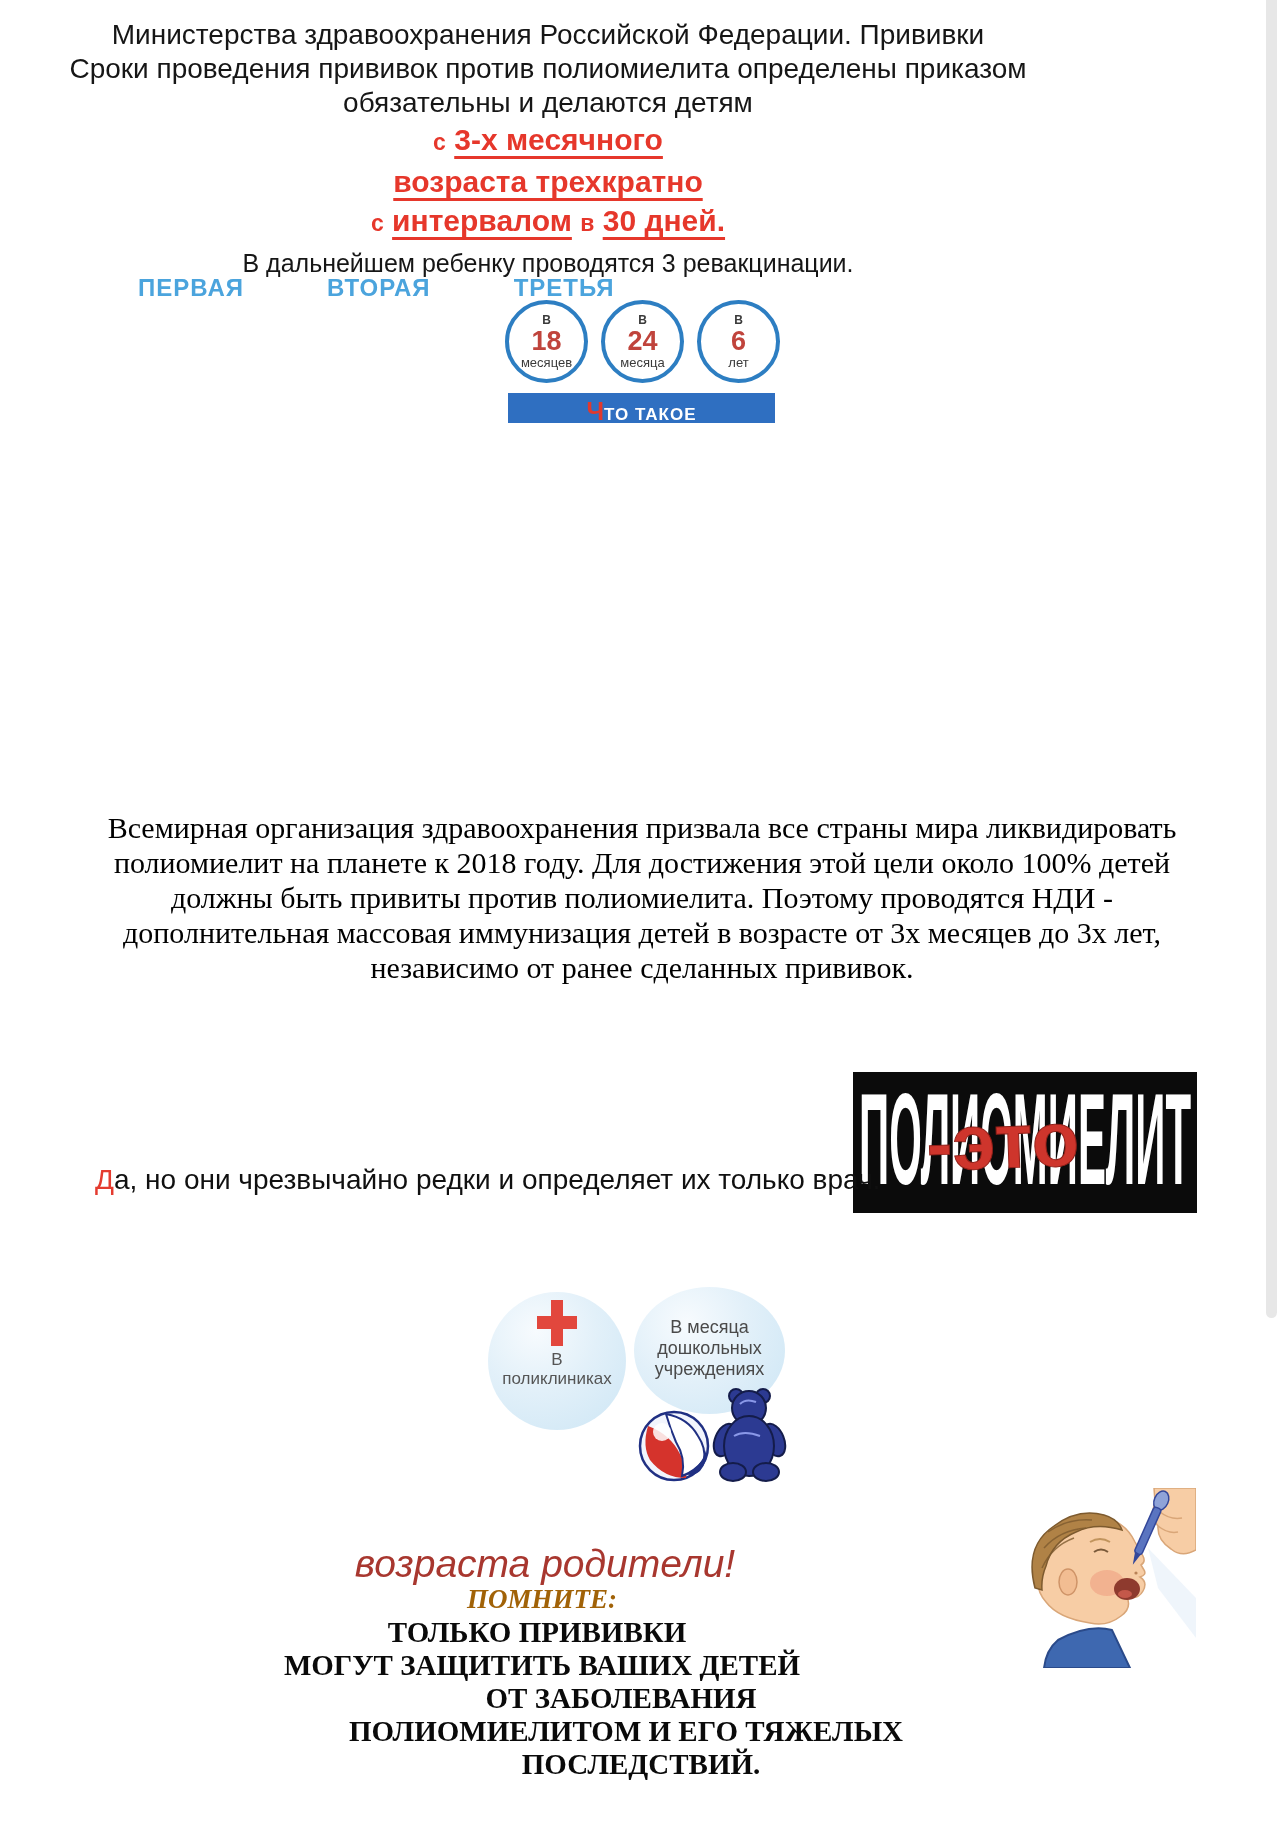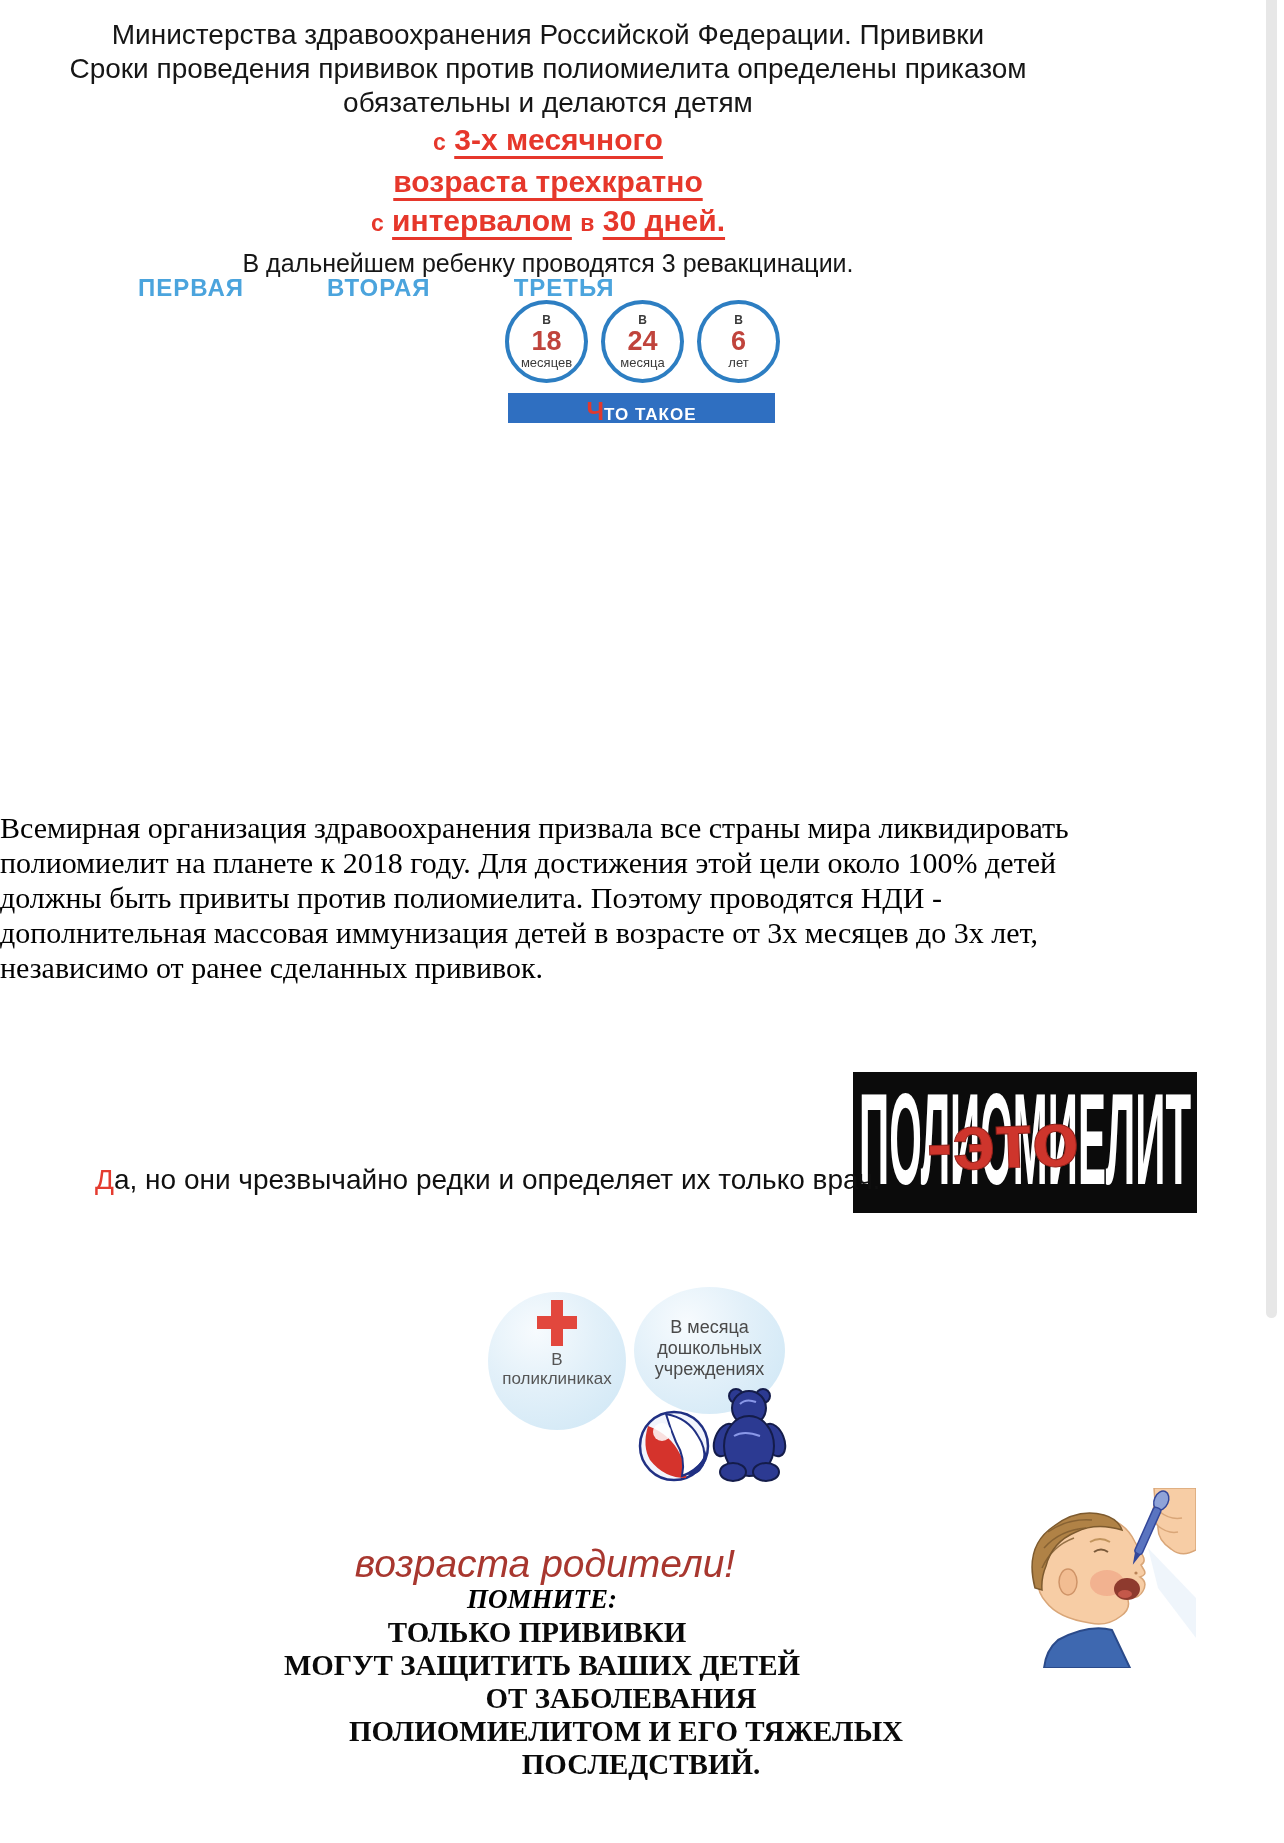--- a/index.html
+++ b/index.html
@@ -35,21 +35,21 @@
     position:absolute; left:508px; top:393px; width:267px; height:30px;
     background:#2f6fc1; overflow:hidden;
     display:flex; align-items:flex-end; justify-content:center;
   }
   .what-banner-text { white-space:nowrap; margin-bottom:-3px; }
   .what-ch  { color:#e0392e; font-size:25px; font-weight:bold; }
   .what-rest{ color:#ffffff; font-size:17px; font-weight:bold; letter-spacing:1px; }
 
   
   .who-paragraph {
-    position:absolute; left:0; top:810px; width:1284px; 
+    position:absolute; left:0; top:810px; width:1284px; text-align:center;
     font-family:"Liberation Serif", serif; font-size:30px; line-height:35px; color:#000;
   }
 
   
   .polio-banner { position:absolute; left:853px; top:1072px; width:344px; height:141px; }
 
   
   .answer-line { position:absolute; left:95px; top:1164px; font-size:28px; color:#101010; }
   .answer-initial { color:#e43b2f; }
 
@@ -64,21 +64,21 @@
   .cross { position:absolute; left:50%; top:8px; width:40px; height:46px; transform:translateX(-50%); }
   .cross-v { position:absolute; left:14px; top:0; width:12px; height:46px; background:#e2473d; }
   .cross-h { position:absolute; left:0; top:16px; width:40px; height:13px; background:#e2473d; }
   .bubble-clinic .bubble-text { position:absolute; left:0; top:58px; width:100%; font-size:17px; line-height:19px; color:#555; }
   .bubble-kind   .bubble-text { position:absolute; left:0; top:30px; width:100%; font-size:18px; line-height:21px; color:#4a4a4a; }
   .toys { position:absolute; left:636px; top:1384px; width:160px; height:98px; }
 
   
   .pos-line { position:absolute; transform:translateX(-50%); white-space:nowrap; }
   .footer-heading { left:545px; top:1542px; font-size:39px; font-style:italic; color:#a8372f; }
-  .footer-remember{ left:542px; top:1584px; font-family:"Liberation Serif",serif; font-style:italic; font-weight:bold; font-size:27px; color:#000000; }
+  .footer-remember{ left:542px; top:1584px; font-family:"Liberation Serif",serif; font-style:italic; font-weight:bold; font-size:27px; color:#a16207; }
   .footer-bold { font-family:"Liberation Serif",serif; font-weight:bold; font-size:29px; color:#0a0a0a; }
   .fb1 { left:537px; top:1616px; }
   .fb2 { left:542px; top:1649px; }
   .fb3 { left:621px; top:1682px; }
   .fb4 { left:626px; top:1715px; }
   .fb5 { left:641px; top:1748px; }
   .footer-closing { left:641px; top:1844px; font-family:"Liberation Serif",serif; font-weight:bold; font-size:28px; color:#0a0a0a; }
 
   
   .child-illustration { position:absolute; left:1008px; top:1488px; width:188px; height:180px; }

